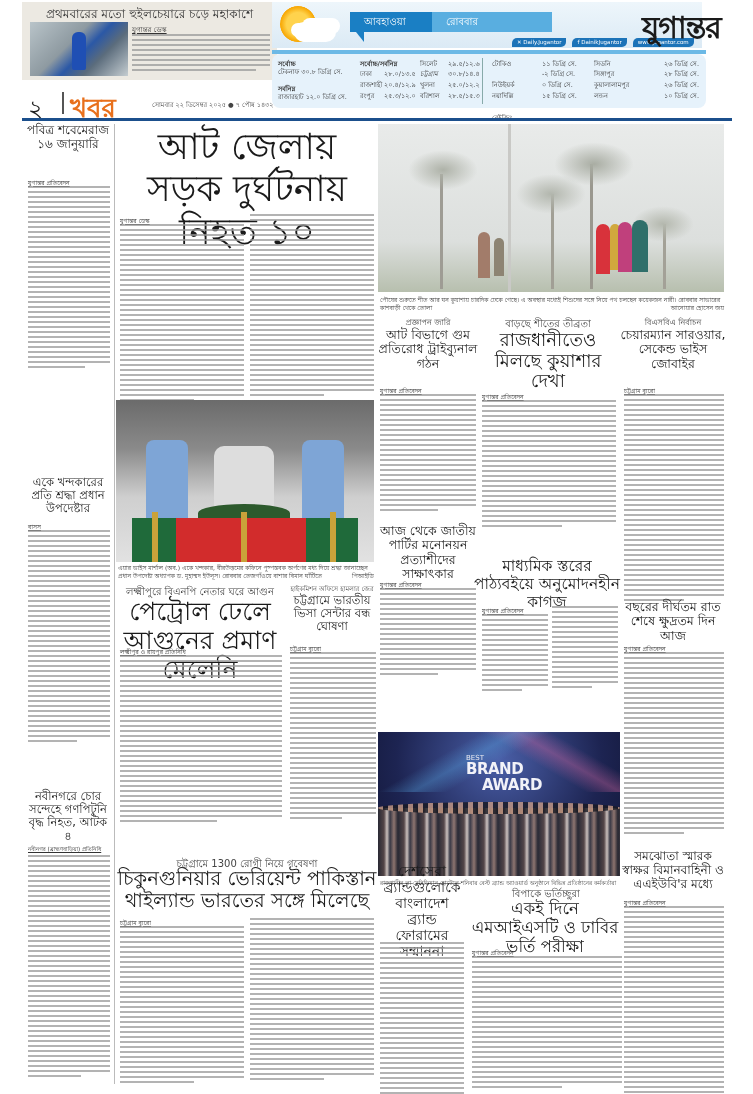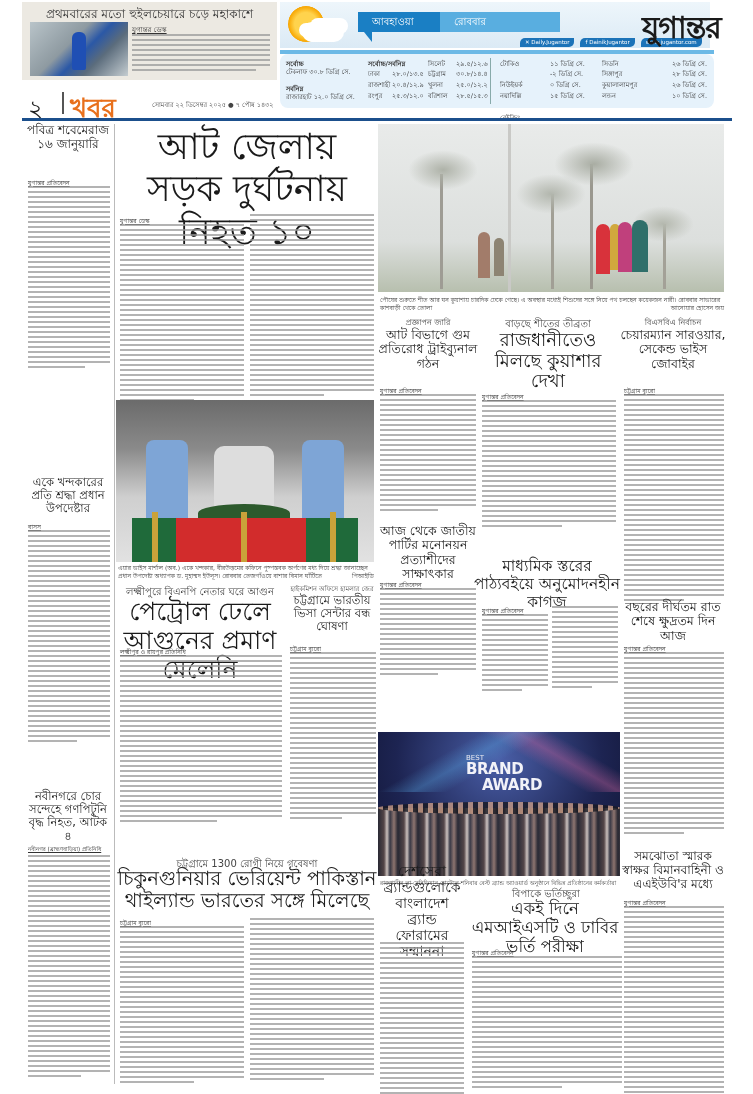--- a/index.html
+++ b/index.html
@@ -12,21 +12,21 @@
   #teaser { left: 22px; top: 2px; width: 255px; height: 78px; background: #ece9e2; }
   #teaser .ttl { position: absolute; left: 0; right: 0; top: 3px; text-align: center; font-size: 12px; color: #333; }
   #teaser .ph { position: absolute; left: 8px; top: 20px; width: 98px; height: 54px;
      background: linear-gradient(135deg,#b9c4c9 0%,#8e9aa1 40%,#2b58a6 55%,#5b6c7c 70%,#c5cdd1 100%); }
   #teaser .ph::after { content:""; position:absolute; left:42px; top:10px; width:14px; height:38px; background:#1f4fb4; border-radius:6px 6px 2px 2px; }
   #teaser .by { position:absolute; left:110px; top:22px; font-size:7px; color:#333; text-decoration: underline; }
   .lines { position:absolute; }
   .lines i { display:block; height:1.5px; background:#9a9a9a; margin-bottom:3.5px; opacity:.75; }
 
   
-  #weather { left: 280px; top: 2px; width: 464px; height: 108px; }
+  #weather { left: 272px; top: 2px; width: 464px; height: 108px; }
   #wx-bg { position:absolute; left:0; top:0; width:430px; height:46px; background: linear-gradient(#eef6fb,#dbeaf5); }
   #sun { position:absolute; left:8px; top:4px; width:36px; height:36px; border-radius:50%; background: radial-gradient(circle,#ffd34d 45%,#f7a500 70%,transparent 72%); }
   #cloud { position:absolute; left:22px; top:20px; width:42px; height:20px; background:#fff; border-radius:14px; box-shadow: 6px -6px 0 -2px #fff, -6px -2px 0 -3px #fff; }
   #wx-tab { position:absolute; left:78px; top:10px; width:158px; height:20px; background:#1a7fc4; clip-path: polygon(0 0,100% 0,100% 100%,0 100%); }
   #wx-tab2 { position:absolute; left:160px; top:10px; width:120px; height:20px; background:#59aee0; }
   #wx-tab .l, #wx-tab2 .l { color:#fff; font-size:10px; line-height:20px; padding-left:14px; }
   #wx-tail { position:absolute; left:84px; top:30px; width:0; height:0; border-left:8px solid transparent; border-top:10px solid #1a7fc4; }
   #social { position:absolute; left:240px; top:36px; display:flex; gap:6px; }
   .chip { height:9px; line-height:9px; font-size:5.5px; color:#fff; background:#1c73b8; padding:0 5px; border-radius: 5px 0 5px 0; white-space:nowrap; }
   #wx-strip { position:absolute; left:0; top:48px; width:434px; height:4px; background:#6cb9e6; }
@@ -100,21 +100,21 @@
     <div class="c" style="left:88px;top:5px;"><b>সর্বোচ্চ/সর্বনিম্ন</b></div>
     <div class="c" style="left:88px;top:15px;">ঢাকা</div>
     <div class="c" style="left:112px;top:15px;">২৮.০/১৩.৫</div>
     <div class="c" style="left:88px;top:26px;">রাজশাহী</div>
     <div class="c" style="left:112px;top:26px;">২০.৪/১২.৯</div>
     <div class="c" style="left:88px;top:37px;">রংপুর</div>
     <div class="c" style="left:112px;top:37px;">২৫.৩/১২.০</div>
 
     <div class="c" style="left:148px;top:5px;">সিলেট</div>
     <div class="c" style="left:176px;top:5px;">২৯.৫/১২.৬</div>
-    <div class="c" style="left:148px;top:15px;">চট্টগ্রাম</div>
+    <div class="c" style="left:148px;top:15px;font-style:italic;">চট্টগ্রাম</div>
     <div class="c" style="left:176px;top:15px;">৩০.৮/১৪.৪</div>
     <div class="c" style="left:148px;top:26px;">খুলনা</div>
     <div class="c" style="left:176px;top:26px;">২৫.০/১২.২</div>
     <div class="c" style="left:148px;top:37px;">বরিশাল</div>
     <div class="c" style="left:176px;top:37px;">২৮.৫/১৫.৩</div>
 
     <div id="wx-div"></div>
 
     <div class="c" style="left:220px;top:5px;">টোকিও</div>
     <div class="c" style="left:270px;top:5px;">১১ ডিগ্রি সে.</div>

